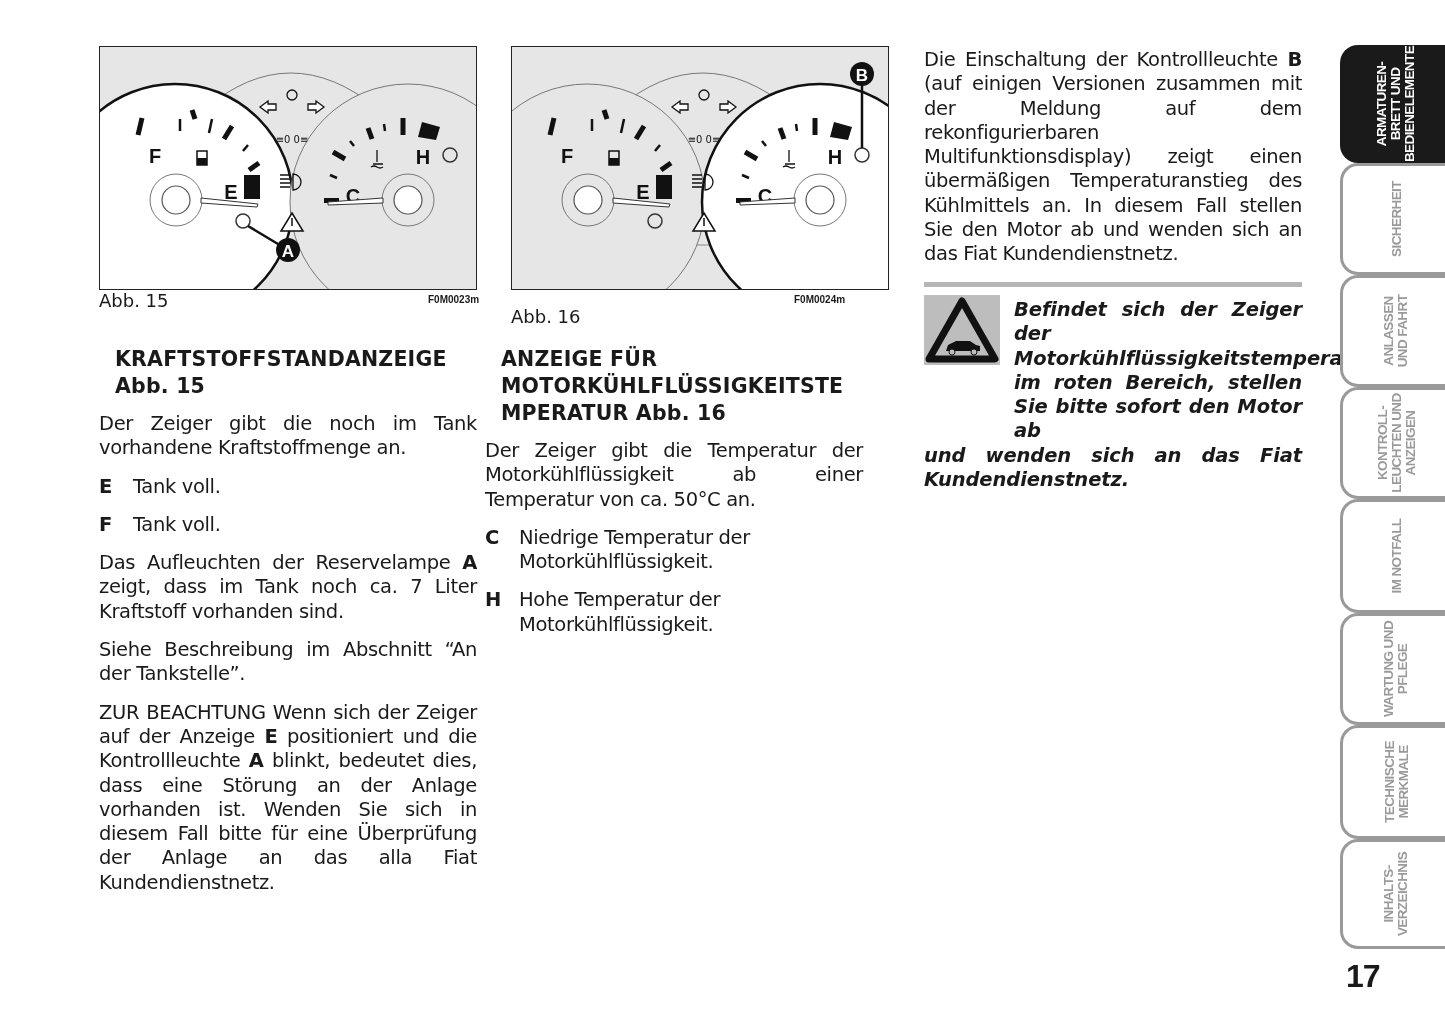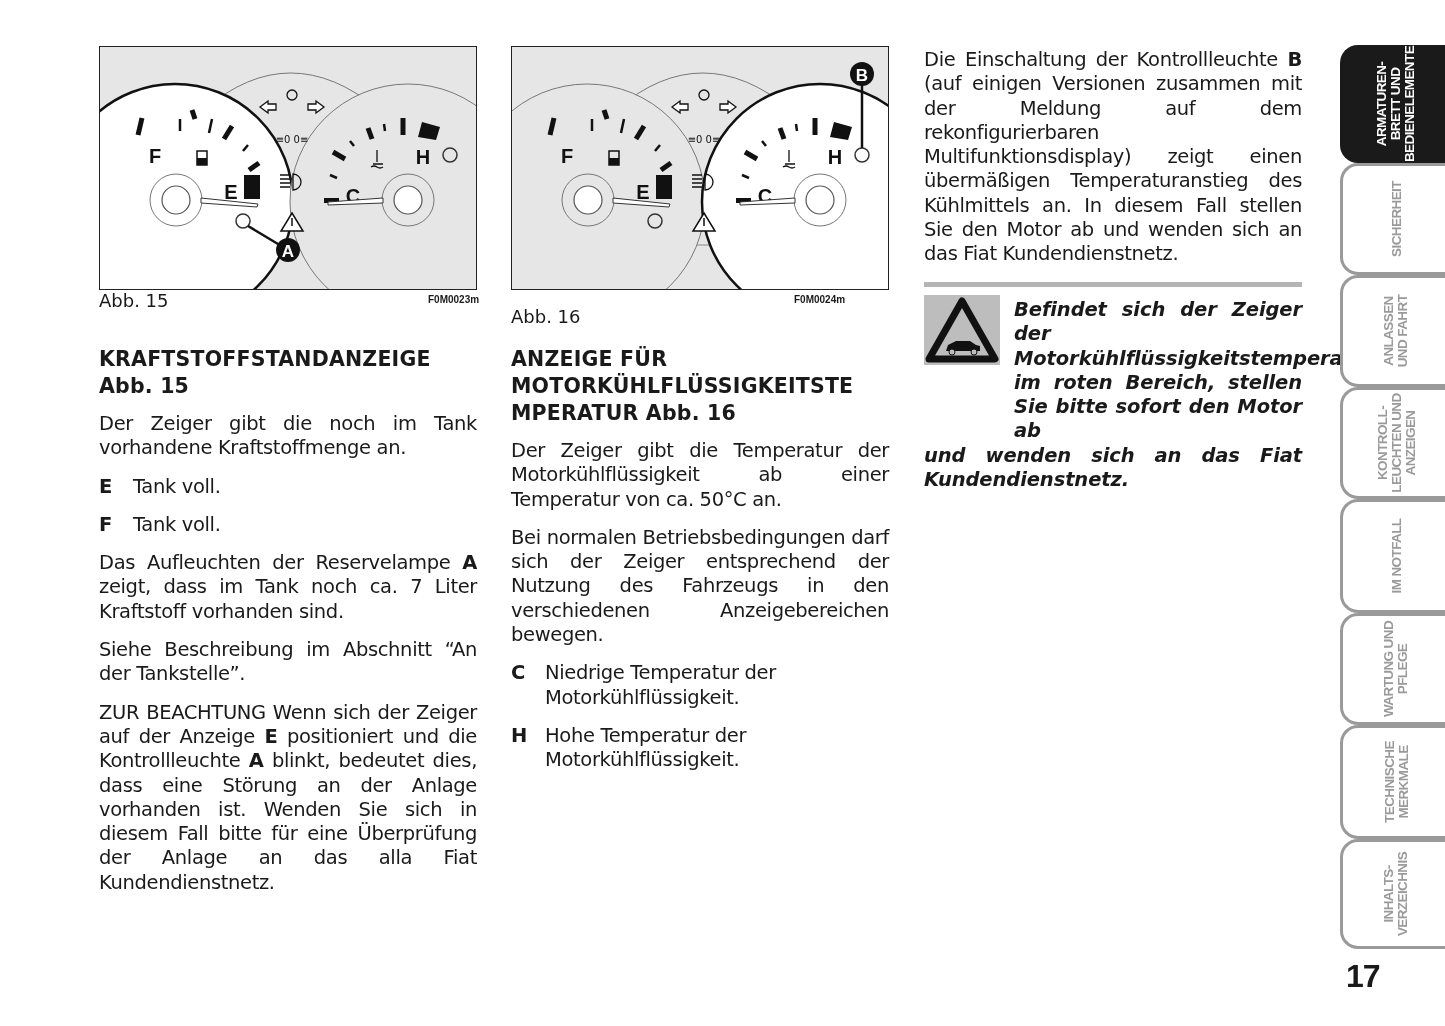--- a/index.html
+++ b/index.html
@@ -4,21 +4,21 @@
 <style>
   html, body { margin: 0; padding: 0; }
   body {
     width: 1445px; height: 1026px; position: relative; overflow: hidden;
     background: #ffffff; color: #1a1a1a;
     font-family: "DejaVu Sans", "Liberation Sans", sans-serif;
   }
   .col { position: absolute; font-size: 19.5px; line-height: 24.3px; letter-spacing: -0.35px; }
   .col p { margin: 0 0 14px 0; text-align: justify; }
   .col h2 {
-    margin: 0 0 12px 0; font-size: 20.5px; line-height: 27px; font-weight: bold;
+    margin: 0 0 12px 16px; font-size: 20.5px; line-height: 27px; font-weight: bold;
     letter-spacing: 0.2px;
   }
   .fig {
     position: absolute; border: 1.5px solid #222; background: #e6e6e6; overflow: hidden;
   }
   .fig svg { display: block; }
   .cap { position: absolute; font-size: 18px; }
   .code { position: absolute; font-size: 10px; font-weight: bold; font-family: "Liberation Sans", sans-serif; }
   .li { display: flex; margin: 0 0 14px 0; }
   .li .k { width: 34px; flex: none; font-weight: bold; }
@@ -176,28 +176,27 @@
   </div>
   <div class="li">
     <span class="k">F</span>
     <span class="t">Tank voll.</span>
   </div>
   <p><span>Das Aufleuchten der Reservelampe </span><b>A</b><span> zeigt, dass im Tank noch ca. 7 Liter Kraftstoff vorhanden sind.</span></p>
   <p>Siehe Beschreibung im Abschnitt “An der Tankstelle”.</p>
   <p><span>ZUR BEACHTUNG Wenn sich der Zeiger auf der Anzeige </span><b>E</b><span> positioniert und die Kontrollleuchte </span><b>A</b><span> blinkt, bedeutet dies, dass eine Störung an der Anlage vorhanden ist. Wenden Sie sich in diesem Fall bitte für eine Überprüfung der Anlage an das alla Fiat Kundendienstnetz.</span></p>
 </div>
 
-<div class="col" style="left:511px;top:346px;width:378px;">
+<div class="col" style="left:485px;top:346px;width:378px;">
   <h2>
     <span>ANZEIGE FÜR</span><br>
     <span>MOTORKÜHLFLÜSSIGKEITSTE</span><br>
     <span>MPERATUR Abb. 16</span>
   </h2>
   <p>Der Zeiger gibt die Temperatur der Motorkühlflüssigkeit ab einer Temperatur von ca. 50°C an.</p>
-  <p>Bei normalen Betriebsbedingungen darf sich der Zeiger entsprechend der Nutzung des Fahrzeugs in den verschiedenen Anzeigebereichen bewegen.</p>
   <div class="li">
     <span class="k">C</span>
     <span class="t">Niedrige Temperatur der Motorkühlflüssigkeit.</span>
   </div>
   <div class="li">
     <span class="k">H</span>
     <span class="t">Hohe Temperatur der Motorkühlflüssigkeit.</span>
   </div>
 </div>
 

